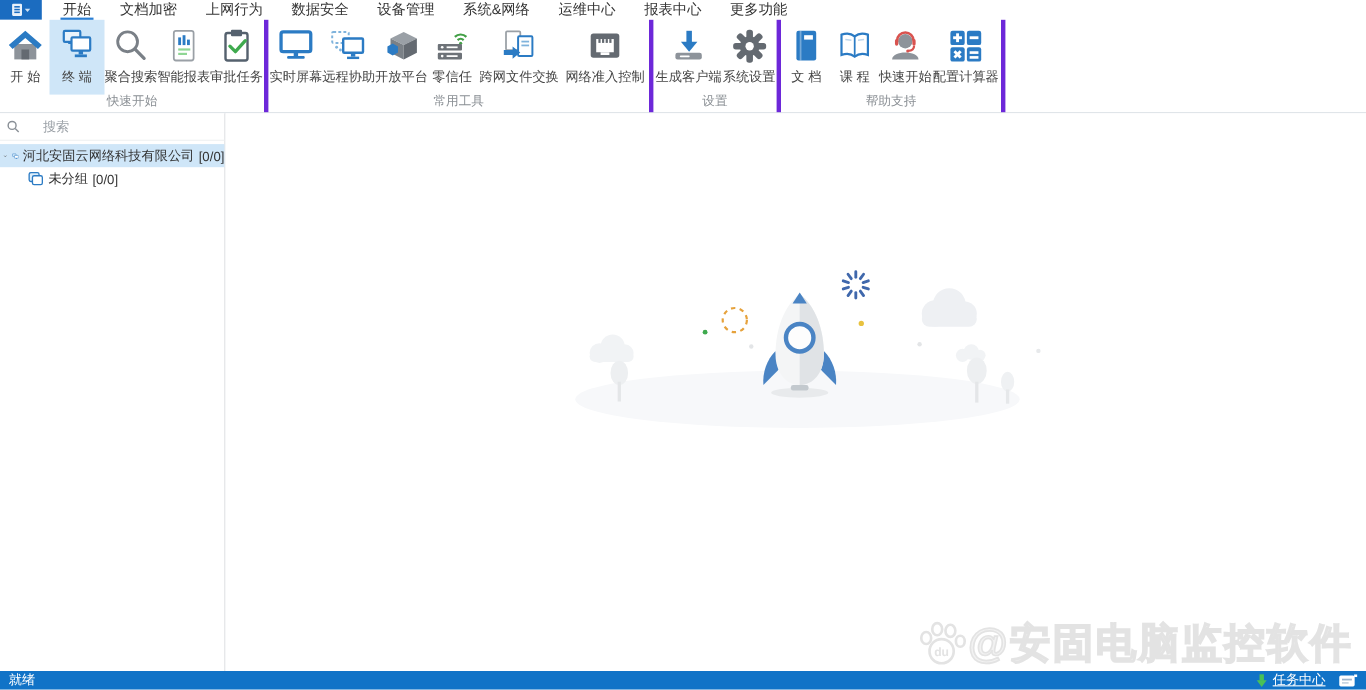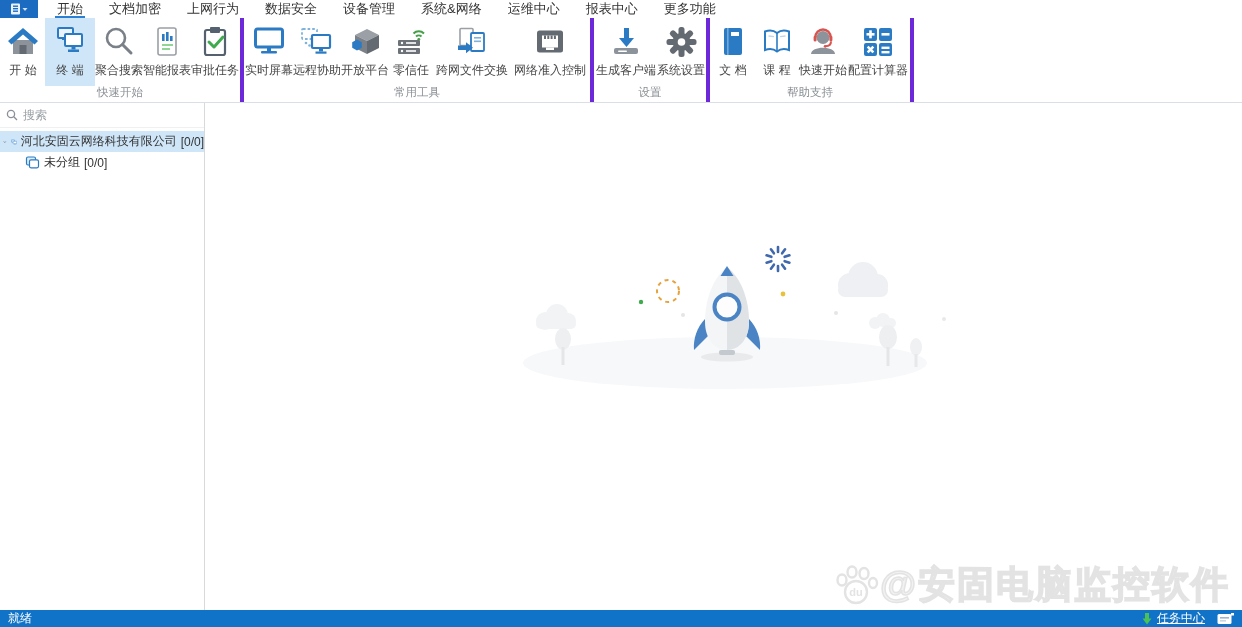--- a/index.html
+++ b/index.html
@@ -21,21 +21,21 @@
   .ritem { width:48px; display:flex; flex-direction:column; align-items:center; padding-top:3px; cursor:pointer; }
   .ritem.w44 { width:44px; } .ritem.w50 { width:50px; } .ritem.w62 { width:62px; } .ritem.w78 { width:78px; }
   .ritem.selected { background:#cfe6f8; }
   .ricon { height:41px; display:flex; align-items:center; justify-content:center; }
   .rtext { font-size:12px; color:#454545; white-space:nowrap; line-height:17px; }
   .rgroup-label { height:16px; text-align:center; font-size:11.5px; color:#8a8f94; line-height:13px; }
 
   
   .content { flex:1; display:flex; min-height:0; }
   .sidebar { width:205px; border-right:1px solid #d7dadd; display:flex; flex-direction:column; background:#fff; }
-  .search-row { height:25px; display:flex; align-items:center; padding:0 6px; border-bottom:1px solid #eef0f2; gap:5px; }
+  .search-row { height:25px; display:flex; align-items:center; padding:0 6px; border-bottom:1px solid #eef0f2; gap:21px; }
   .search-input { border:0; outline:0; flex:1; font-size:12px; color:#333; min-width:0; background:transparent; }
   .search-input::placeholder { color:#9aa0a6; }
   .tree { padding-top:3px; }
   .tree-row { height:21px; display:flex; align-items:center; font-size:12px; color:#333; cursor:pointer; gap:4px; padding-left:3px; white-space:nowrap; }
   .tree-row.selected { background:#cfe6f8; }
   .tree-row.child { padding-left:25px; }
 
   .main { flex:1; position:relative; background:#fff; overflow:hidden; }
   .illustration { position:absolute; left:300px; top:120px; }
   .watermark { position:absolute; right:12px; bottom:4px; display:flex; align-items:center; gap:1px; }

